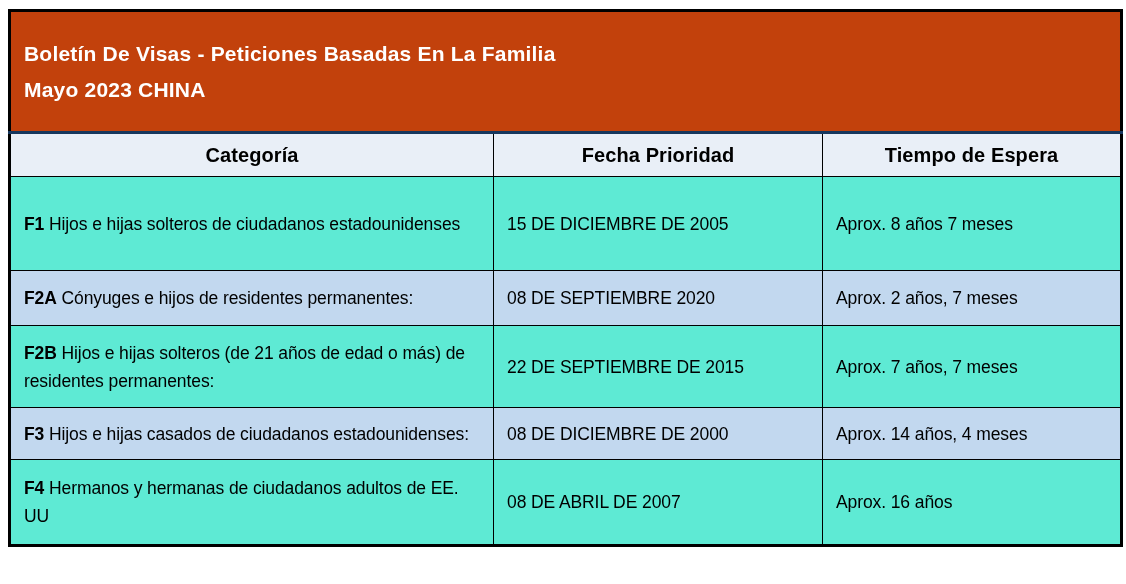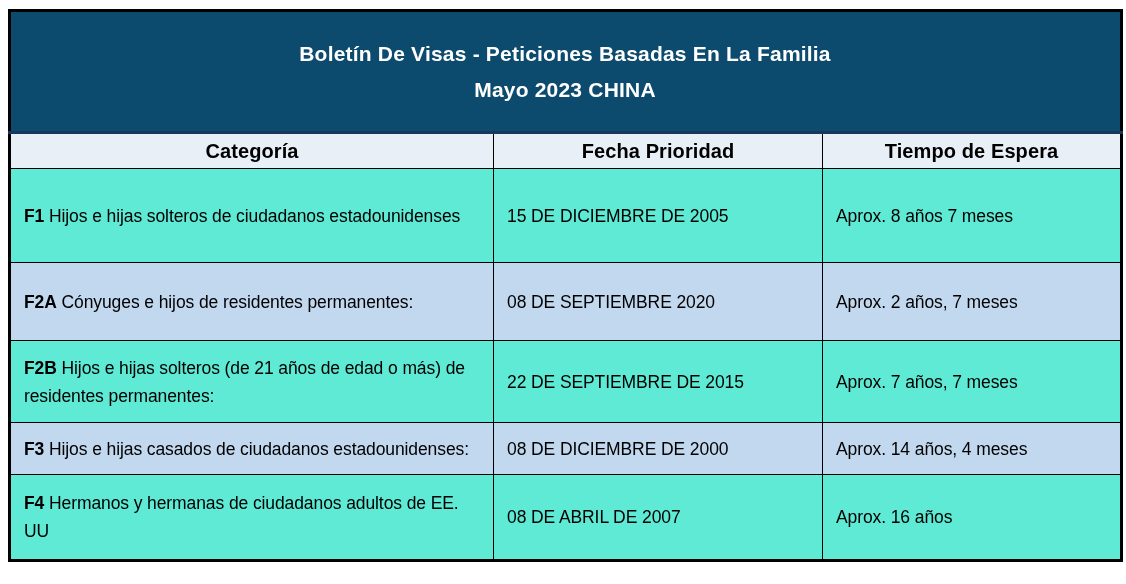--- a/index.html
+++ b/index.html
@@ -31,58 +31,58 @@
   col.c3 { width: 299px; }
 
   table, td, th {
     border: 1.5px solid #000000;
   }
   table { border-width: 3px; }
 
   
   .banner-cell {
     height: 122px;
-    background: #0c4a6e;
+    background: #c2410c;
     color: #ffffff;
-    text-align: center;
+    text-align: left;
     vertical-align: middle;
     border-bottom: 3px solid #17375E;
   }
   .banner-line {
     display: block;
     font-size: 21px;
     font-weight: bold;
     line-height: 36px;
     letter-spacing: 0.2px;
   }
 
   
   .head-row th {
-    height: 36px;
+    height: 44px;
     background: #E9EFF7;
     font-size: 20px;
     font-weight: bold;
     text-align: center;
     vertical-align: middle;
     letter-spacing: 0.1px;
   }
 
   
   td {
     vertical-align: middle;
     font-size: 17.5px;
     line-height: 28px;
     padding: 6px 14px 6px 13px;
     background: #5eead4;
     letter-spacing: -0.1px;
   }
   tr.row-shaded td { background: #C2D8EF; }
 
   tr.r1 td { height: 94px; }
-  tr.r2 td { height: 78px; }
+  tr.r2 td { height: 55px; }
   tr.r3 td { height: 82px; }
   tr.r4 td { height: 52px; }
   tr.r5 td { height: 86px; }
 
   .code { font-weight: bold; }
   .date-cell, .wait-cell { white-space: nowrap; }
 </style>
 </head>
 <body>
 

